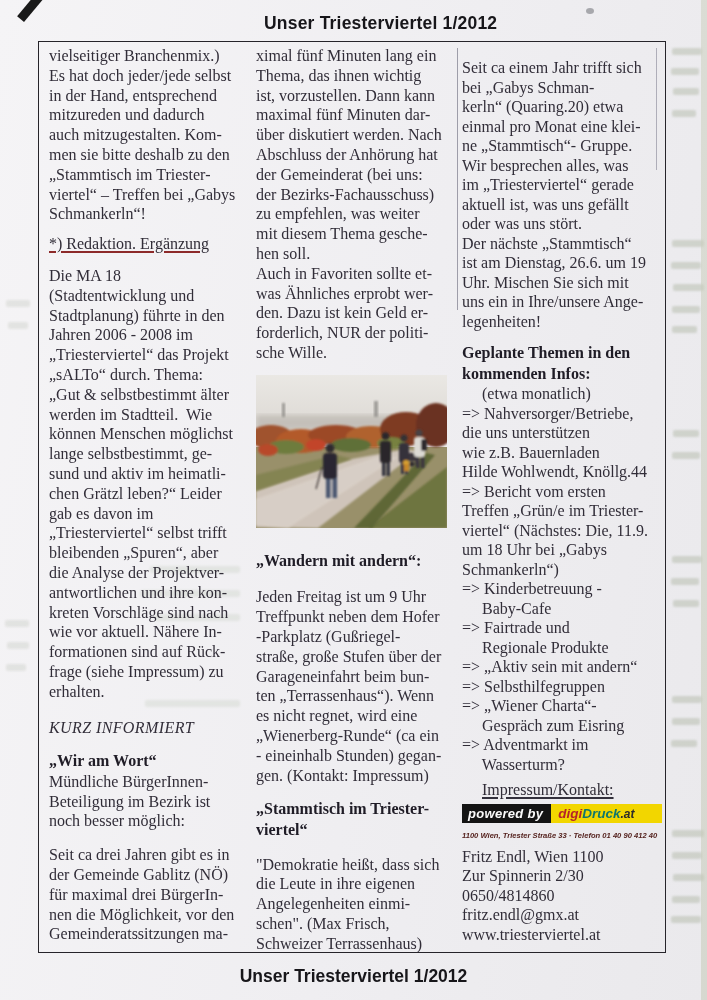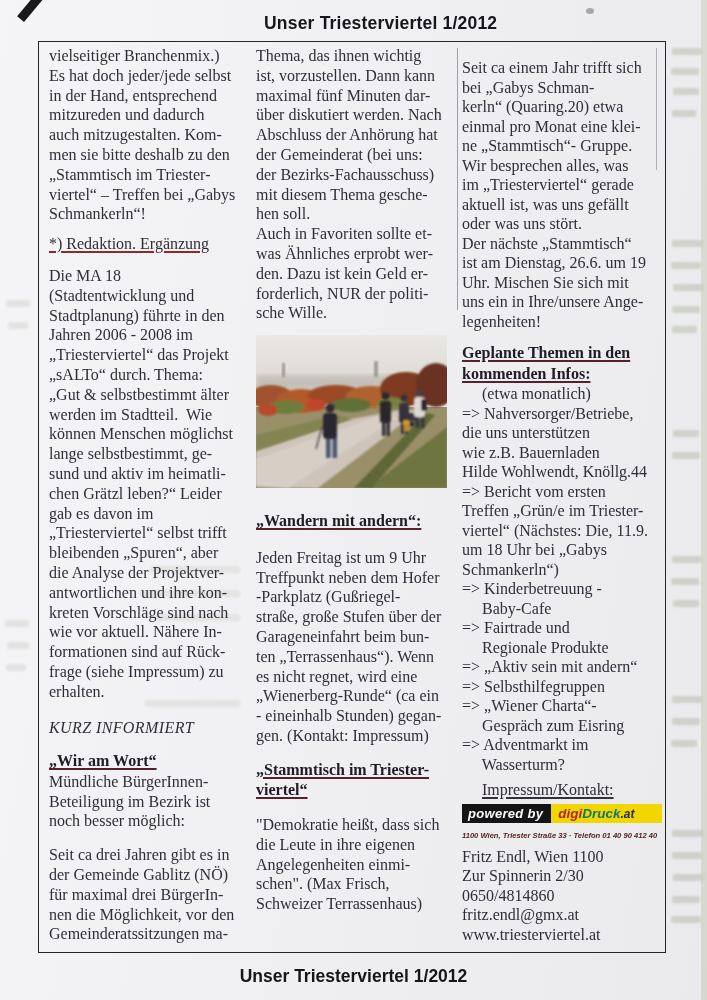--- a/index.html
+++ b/index.html
@@ -16,21 +16,21 @@
     font-family:"Liberation Sans",sans-serif; font-weight:700; font-size:17.5px; color:#17161a; }
   .frame { position:absolute; left:38px; top:41px; width:628px; height:912px;
     border:1.5px solid #26242a; z-index:1; }
   .col { position:absolute; z-index:3; }
   .col1 { left:49px;  top:46px; width:202px; }
   .col2 { left:256px; top:46px; width:200px; }
   .col3 { left:462px; top:58px; width:204px; }
   .line { white-space:pre; font-size:16px; line-height:19.8px; }
   .col3 .line { line-height:19.5px; }
   .h { color:#1f1c26; }
-  .h .line { font-weight:700; text-decoration:underline; text-decoration-color:#55222c;
+  .h .line { font-weight:700; text-decoration-color:#55222c;
     text-decoration-thickness:1.5px; text-underline-offset:2px; line-height:20.6px; }
   .u .line { text-decoration:underline; text-decoration-color:#8d2a2a;
     text-decoration-thickness:1.5px; text-underline-offset:2px; }
   .u.dk .line { text-decoration-color:#33303c;margin-left:20px; }
   .it .line { font-style:italic; letter-spacing:.4px; }
   .gap6{height:6px}.gap10{height:10px}.gap12{height:12px}
   .gap14{height:14px}.gap16{height:16px}
   .photo { position:relative; width:191px; height:153px; margin:12px 0 9px 0; }
   .photo svg { display:block; width:100%; height:100%; }
   .logo { width:200px; margin:4px 0 6px 0; }
@@ -128,27 +128,29 @@
       <div class="line">Seit ca drei Jahren gibt es in</div>
       <div class="line">der Gemeinde Gablitz (NÖ)</div>
       <div class="line">für maximal drei BürgerIn-</div>
       <div class="line">nen die Möglichkeit, vor den</div>
       <div class="line">Gemeinderatssitzungen ma-</div>
     </div>
 </div>
 
 <div class="col col2">
   <div>
+      <div class="line">ximal fünf Minuten lang ein</div>
       <div class="line">Thema, das ihnen wichtig</div>
       <div class="line">ist, vorzustellen. Dann kann</div>
       <div class="line">maximal fünf Minuten dar-</div>
       <div class="line">über diskutiert werden. Nach</div>
       <div class="line">Abschluss der Anhörung hat</div>
       <div class="line">der Gemeinderat (bei uns:</div>
       <div class="line">der Bezirks-Fachausschuss)</div>
+      <div class="line">zu empfehlen, was weiter</div>
       <div class="line">mit diesem Thema gesche-</div>
       <div class="line">hen soll.</div>
       <div class="line">Auch in Favoriten sollte et-</div>
       <div class="line">was Ähnliches erprobt wer-</div>
       <div class="line">den. Dazu ist kein Geld er-</div>
       <div class="line">forderlich, NUR der politi-</div>
       <div class="line">sche Wille.</div>
     </div>
   <div class="photo">
     <svg viewBox="0 0 191 153" preserveAspectRatio="none">

